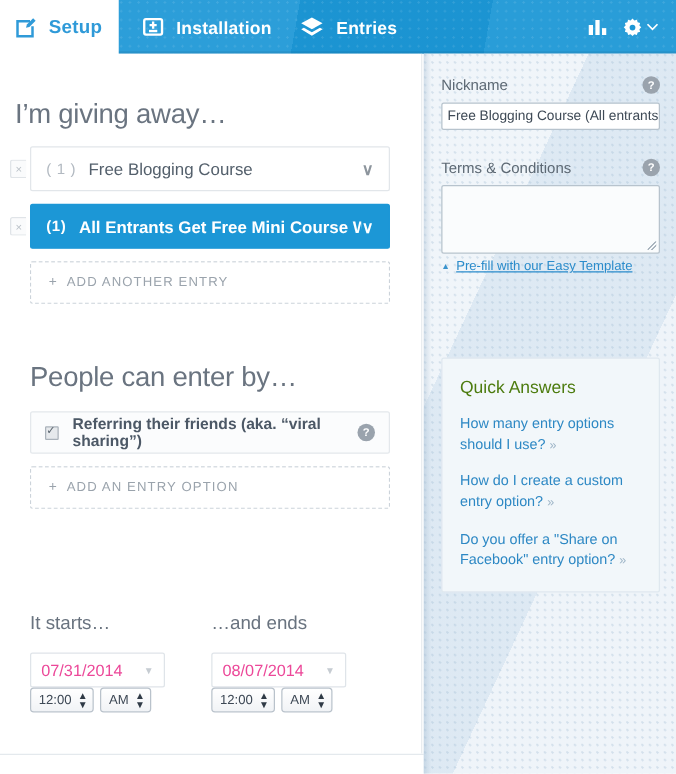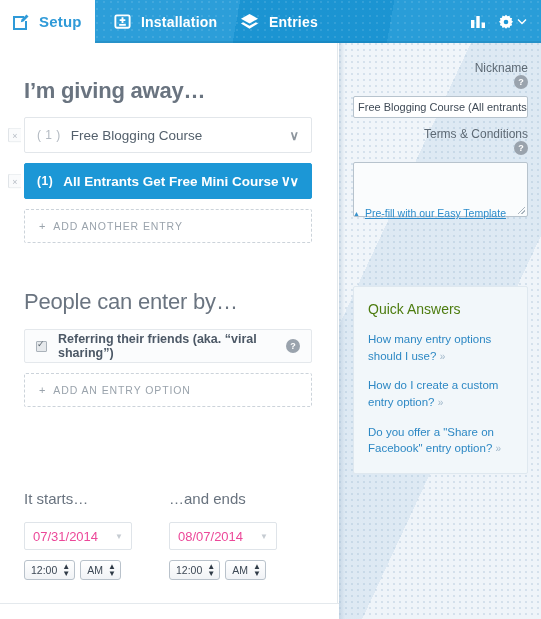--- a/index.html
+++ b/index.html
@@ -48,21 +48,21 @@
     background: #ffffff; overflow: hidden;
   }
   .main::after {
     content:""; position:absolute; right:0; top:0; width:1px; height:100%;
     background:#e2e8ec;
   }
   .h-title {
     font-size: 22px; color: #6a7480; font-weight: 400;
     letter-spacing: -.2px;
   }
-  .sec-giving { position: absolute; left: 24px; top: 35px; font-weight: bold; }
+  .sec-giving { position: absolute; left: 12px; top: 35px; }
   .sec-enter  { position: absolute; left: 24px; top: 246px; }
 
   
   .prize-list { position: absolute; left: 24px; top: 74px; width: 288px; }
   .row { position: relative; margin-bottom: 10px; }
   .row-remove {
     position: absolute; left: -16px; top: 50%; transform: translateY(-50%);
     width: 13px; height: 15px; border: 1px solid #e0e4e8; border-right: none;
     background: #fafbfc; color: #b8bfc6; font-size: 9px;
     display: flex; align-items: center; justify-content: center; cursor: pointer;
@@ -118,21 +118,21 @@
   .dh { font-size: 15px; color: #69737f; }
   .date-rows { display: flex; margin-top: 14px; }
   .dcol { width: 178px; }
   .date-input {
     width: 108px; height: 28px; border: 1px solid #dfe4e9; background: #fff;
     display: flex; align-items: center; padding: 0 8px; border-radius: 2px;
     cursor: pointer;
   }
   .date-input .dv { font-size: 13px; color: #ec4899; flex: 1; }
   .date-input .caret { color: #c6ccd2; font-size: 8px; }
-  .time-row { display: flex; gap: 5px; margin-top: 10px; }
+  .time-row { display: flex; gap: 5px; }
   .spinner {
     height: 20px; border: 1px solid #b9c2cb; border-radius: 3px;
     background: linear-gradient(#ffffff, #f1f3f6);
     display: flex; align-items: center; padding: 0 4px 0 6px; gap: 5px;
     font-size: 10.5px; color: #3d4855; cursor: pointer;
   }
   .spinner .arr { font-size: 8px; line-height: 7px; color: #2f3a46; }
 
   
   .side {
@@ -141,21 +141,21 @@
     background-image:
       radial-gradient(circle at 1px 1px, rgba(150,180,205,0.30) 1px, transparent 1px),
       linear-gradient(115deg, rgba(255,255,255,0.45) 0 28%, rgba(210,226,240,0.35) 28% 62%, rgba(255,255,255,0.40) 62% 100%);
     background-size: 6px 6px, 100% 100%;
   }
   .side::before {
     content:""; position:absolute; left:0; top:0; width:6px; height:100%;
     background: linear-gradient(90deg, rgba(170,192,212,0.45), rgba(170,192,212,0));
   }
   .s-field { position: absolute; left: 14px; width: 175px; }
-  .s-lab-row { display: flex; align-items: flex-end; justify-content: space-between; margin-bottom: 7px; flex-direction: column; }
+  .s-lab-row { display: flex; align-items: flex-start; justify-content: space-between; margin-bottom: 7px; }
   .s-lab { font-size: 12px; color: #5d6974; }
   .s-input {
     width: 175px; height: 22px; border: 1px solid #b7c3cd; background: #fff;
     border-radius: 2px; display: flex; align-items: center; padding: 0 4px;
     font-size: 11px; color: #3f4a56; white-space: nowrap; overflow: hidden; cursor: text;
   }
   .s-textarea {
     width: 175px; height: 55px; border: 1px solid #b7c3cd; background: #fafcfd;
     border-radius: 2px; position: relative; cursor: text;
   }

